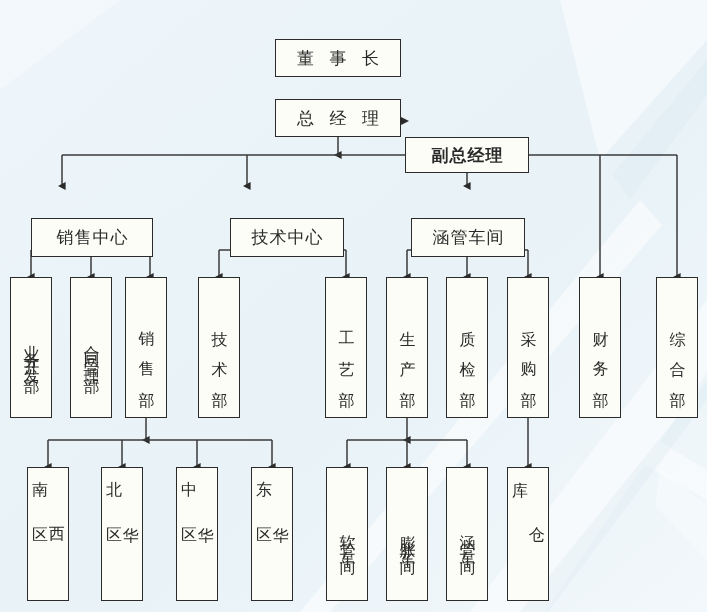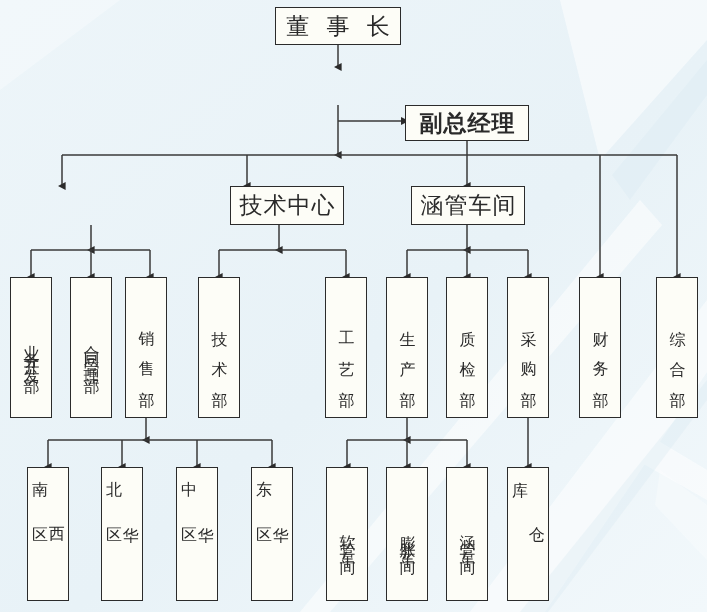--- a/index.html
+++ b/index.html
@@ -35,24 +35,25 @@
     background: #fdfdf7;
     border: 1.4px solid #2b2b2b;
     box-sizing: border-box;
     display: flex;
     align-items: center;
     justify-content: center;
     color: #2a2a2a;
   }
   .node-h {
     
-    font-size: 23px;
+    font-size: 17px;
     letter-spacing: 5px;
     text-indent: 5px;
     white-space: nowrap;
+    margin-top: 32px;
   }
   .node-h.tight {
     letter-spacing: 1px;
     text-indent: 1px;
   }
   .node-v {
     
     font-size: 16px;
     writing-mode: vertical-rl;
     text-orientation: upright;
@@ -164,25 +165,31 @@
       <line x1="467" y1="440" x2="467" y2="467" marker-end="url(#arw)"></line>
 
       <line x1="528" y1="418" x2="528" y2="467" marker-end="url(#arw)"></line>
     </g>
   </svg>
 
   <div class="node node-h" style="left:275px; top:7px; width:126px; height:38px;">
     <span>董 事 长</span>
   </div>
 
+  <div class="node node-h" style="left:275px; top:67px; width:126px; height:38px;">
+    <span>总 经 理</span>
+  </div>
 
   <div class="node node-h tight" style="left:405px; top:105px; width:124px; height:36px;font-weight:bold;">
     <span>副总经理</span>
   </div>
 
+  <div class="node node-h tight" style="left:31px; top:186px; width:122px; height:39px;">
+    <span>销售中心</span>
+  </div>
 
   <div class="node node-h tight" style="left:230px; top:186px; width:114px; height:39px;">
     <span>技术中心</span>
   </div>
 
   <div class="node node-h tight" style="left:411px; top:186px; width:114px; height:39px;">
     <span>涵管车间</span>
   </div>
 
   <div class="node node-v" style="left:10px; top:277px; width:42px; height:141px;">

